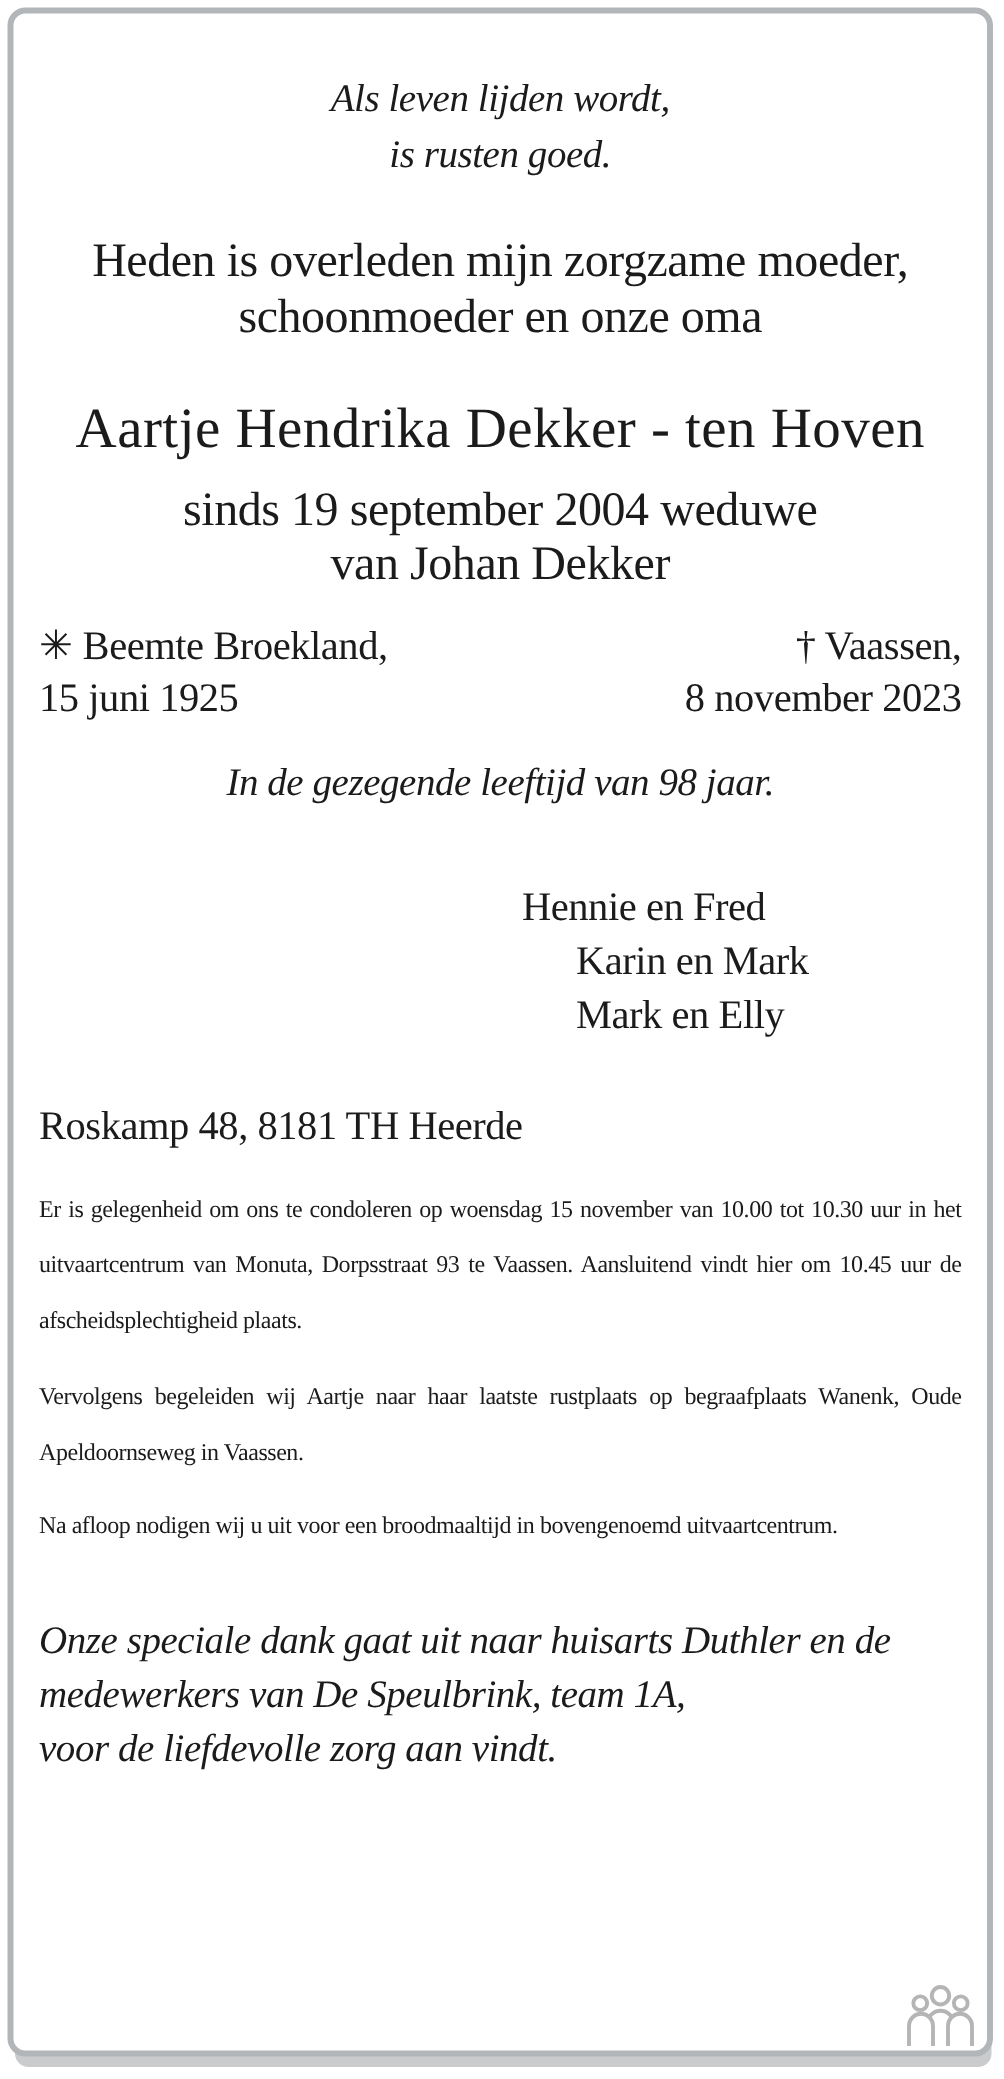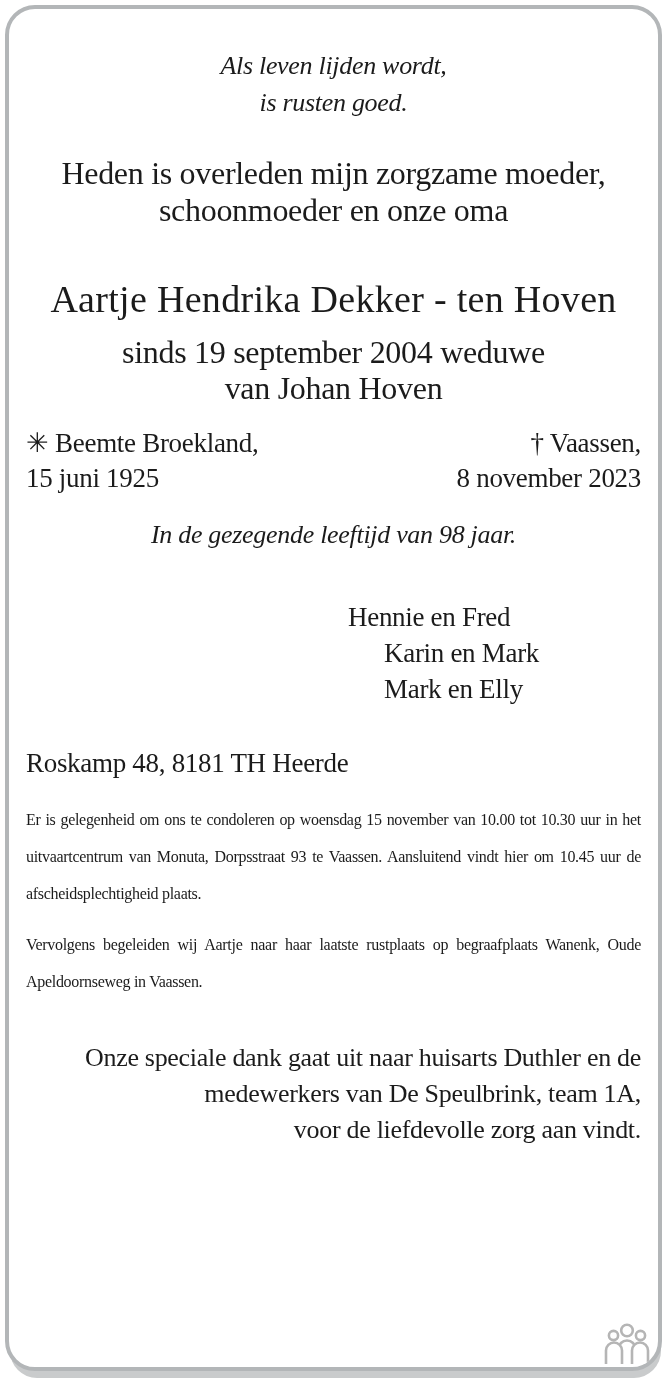--- a/index.html
+++ b/index.html
@@ -9,35 +9,35 @@
     width: 669px;
     height: 1386px;
     overflow: hidden;
   }
   .card {
     box-sizing: border-box;
     position: relative;
     margin: 5px 7px 0 5px;
     height: 1366px;
     border: 4px solid #b3b6b8;
-    border-radius: 30px;
+    border-radius: 12px;
     box-shadow: 2px 10px 0 -3px #c9cbcc;
     background: #ffffff;
     padding: 38px 17px 0 17px;
     font-family: "Liberation Serif", "DejaVu Serif", serif;
     color: #1b1b1b;
     font-size: 26px;
     line-height: 37px;
     letter-spacing: -0.3px;
     overflow: hidden;
   }
   .epigraph { text-align: center; font-style: italic; }
   .announcement { margin-top: 34px; text-align: center; font-size: 32px; }
   .deceased-name {
-    margin-top: 45px;
+    margin-top: 32px;
     text-align: center;
     font-size: 38px;
     line-height: 50px;
     letter-spacing: 0.3px;
     font-weight: normal;
   }
   .widow-lines { margin-top: 10px; text-align: center; font-size: 32px; line-height: 36px; }
   .dates-row {
     margin-top: 20px;
     display: flex;
@@ -55,21 +55,22 @@
     line-height: 36px;
   }
   .family .outdent { margin-left: -36px; }
   .address { margin-top: 38px; line-height: 36px; font-size: 27px; }
   .para { margin: 0; text-align: justify; font-size: 16px; line-height: 37px; }
   .para-1 { margin-top: 20px; }
   .para-2 { margin-top: 14px; }
   .para-3 { margin-top: 12px; }
   .thanks {
     margin-top: 40px;
-    text-align: right;
+    text-align: left;
+    font-style: italic;
     font-size: 26px;
     line-height: 36px;
   }
   .logo {
     position: absolute;
     right: 8px;
     bottom: 2px;
     width: 46px;
     height: 42px;
   }
@@ -87,21 +88,21 @@
 
   <div class="announcement">
     <div>Heden is overleden mijn zorgzame moeder,</div>
     <div>schoonmoeder en onze oma</div>
   </div>
 
   <div class="deceased-name">Aartje Hendrika Dekker - ten Hoven</div>
 
   <div class="widow-lines">
     <div>sinds 19 september 2004 weduwe</div>
-    <div>van Johan Hoven</div>
+    <div>van Johan Dekker</div>
   </div>
 
   <div class="dates-row">
     <div class="birth-col">
       <div><span class="birth-symbol">✳</span> <span>Beemte Broekland,</span></div>
       <div>15 juni 1925</div>
     </div>
     <div class="death-col">
       <div><span>†</span> <span>Vaassen,</span></div>
       <div>8 november 2023</div>
@@ -113,20 +114,21 @@
   <div class="family">
     <div class="outdent">Hennie en Fred</div>
     <div>Karin en Mark</div>
     <div>Mark en Elly</div>
   </div>
 
   <div class="address">Roskamp 48, 8181 TH Heerde</div>
 
   <p class="para para-1">Er is gelegenheid om ons te condoleren op woensdag 15 november van 10.00 tot 10.30 uur in het uitvaartcentrum van Monuta, Dorpsstraat 93 te Vaassen. Aansluitend vindt hier om 10.45 uur de afscheidsplechtigheid plaats.</p>
   <p class="para para-2">Vervolgens begeleiden wij Aartje naar haar laatste rustplaats op begraafplaats Wanenk, Oude Apeldoornseweg in Vaassen.</p>
+  <p class="para para-3">Na afloop nodigen wij u uit voor een broodmaaltijd in bovengenoemd uitvaartcentrum.</p>
 
   <div class="thanks">
     <div>Onze speciale dank gaat uit naar huisarts Duthler en de</div>
     <div>medewerkers van De Speulbrink, team 1A,</div>
     <div>voor de liefdevolle zorg aan vindt.</div>
   </div>
 
   <svg class="logo" viewBox="0 0 46 42" xmlns="http://www.w3.org/2000/svg" fill="none" stroke="#b5b5b5" stroke-width="2.6">
     <path d="M14.5 41 V26 a8.5 8.5 0 0 1 17 0 V41" fill="none"></path>
     <circle cx="23" cy="7.5" r="5.8" fill="#ffffff"></circle>

